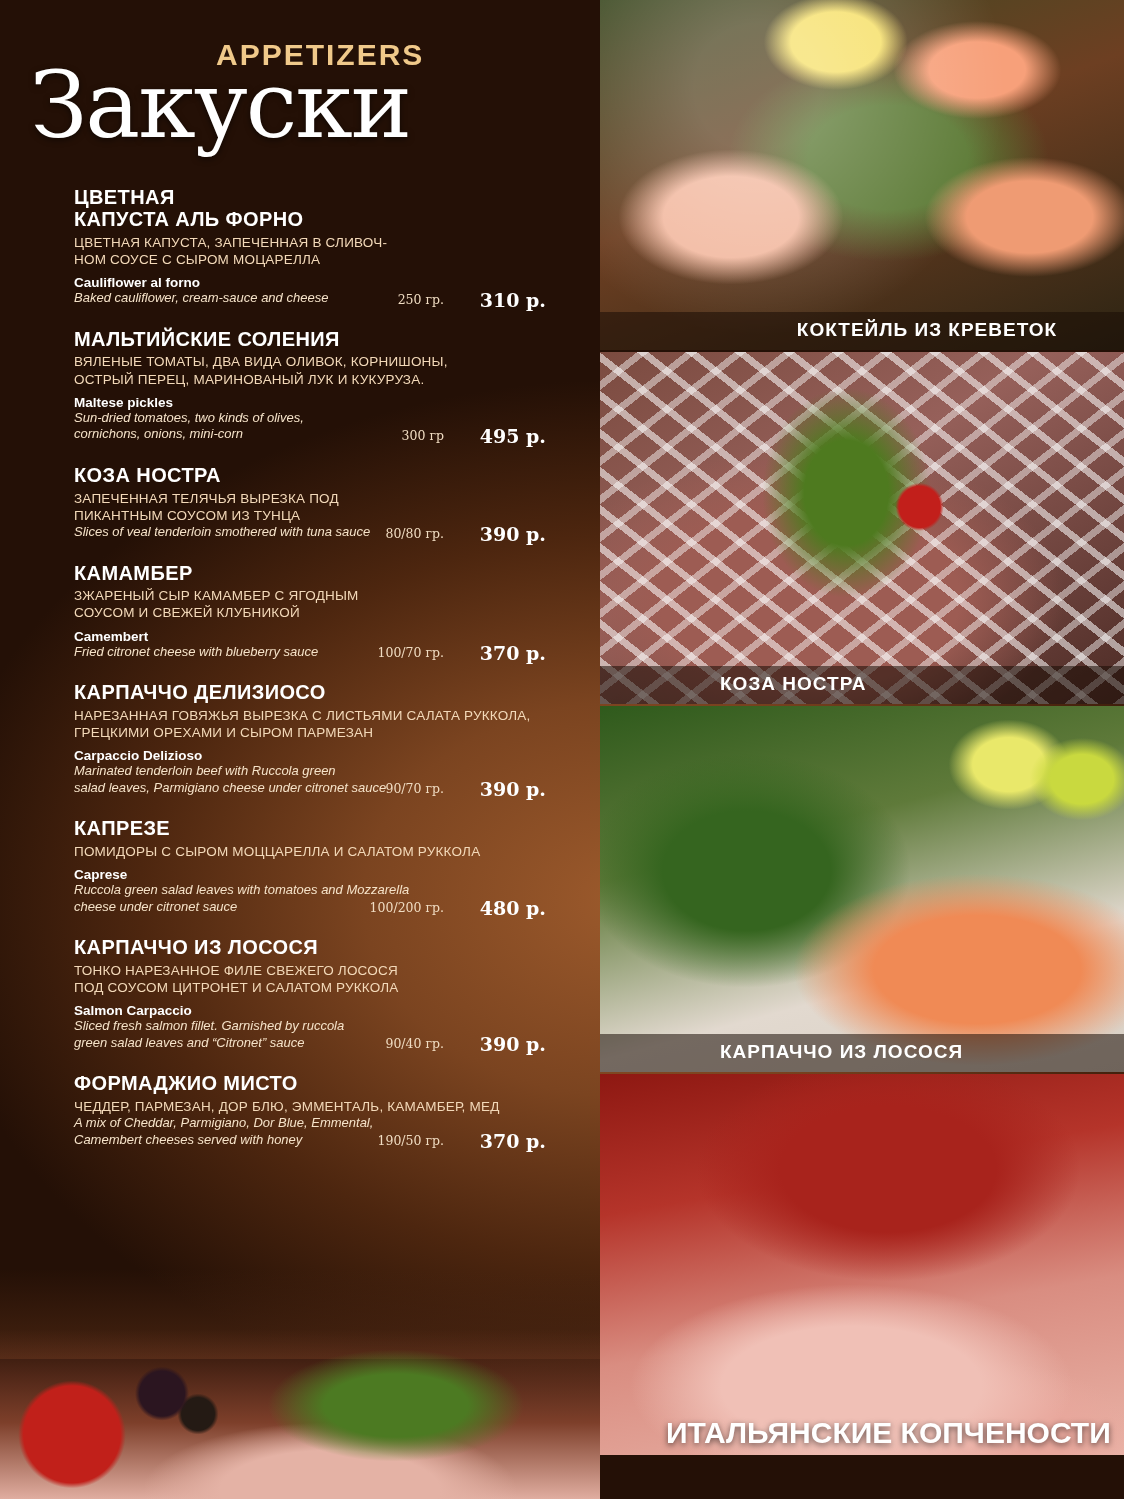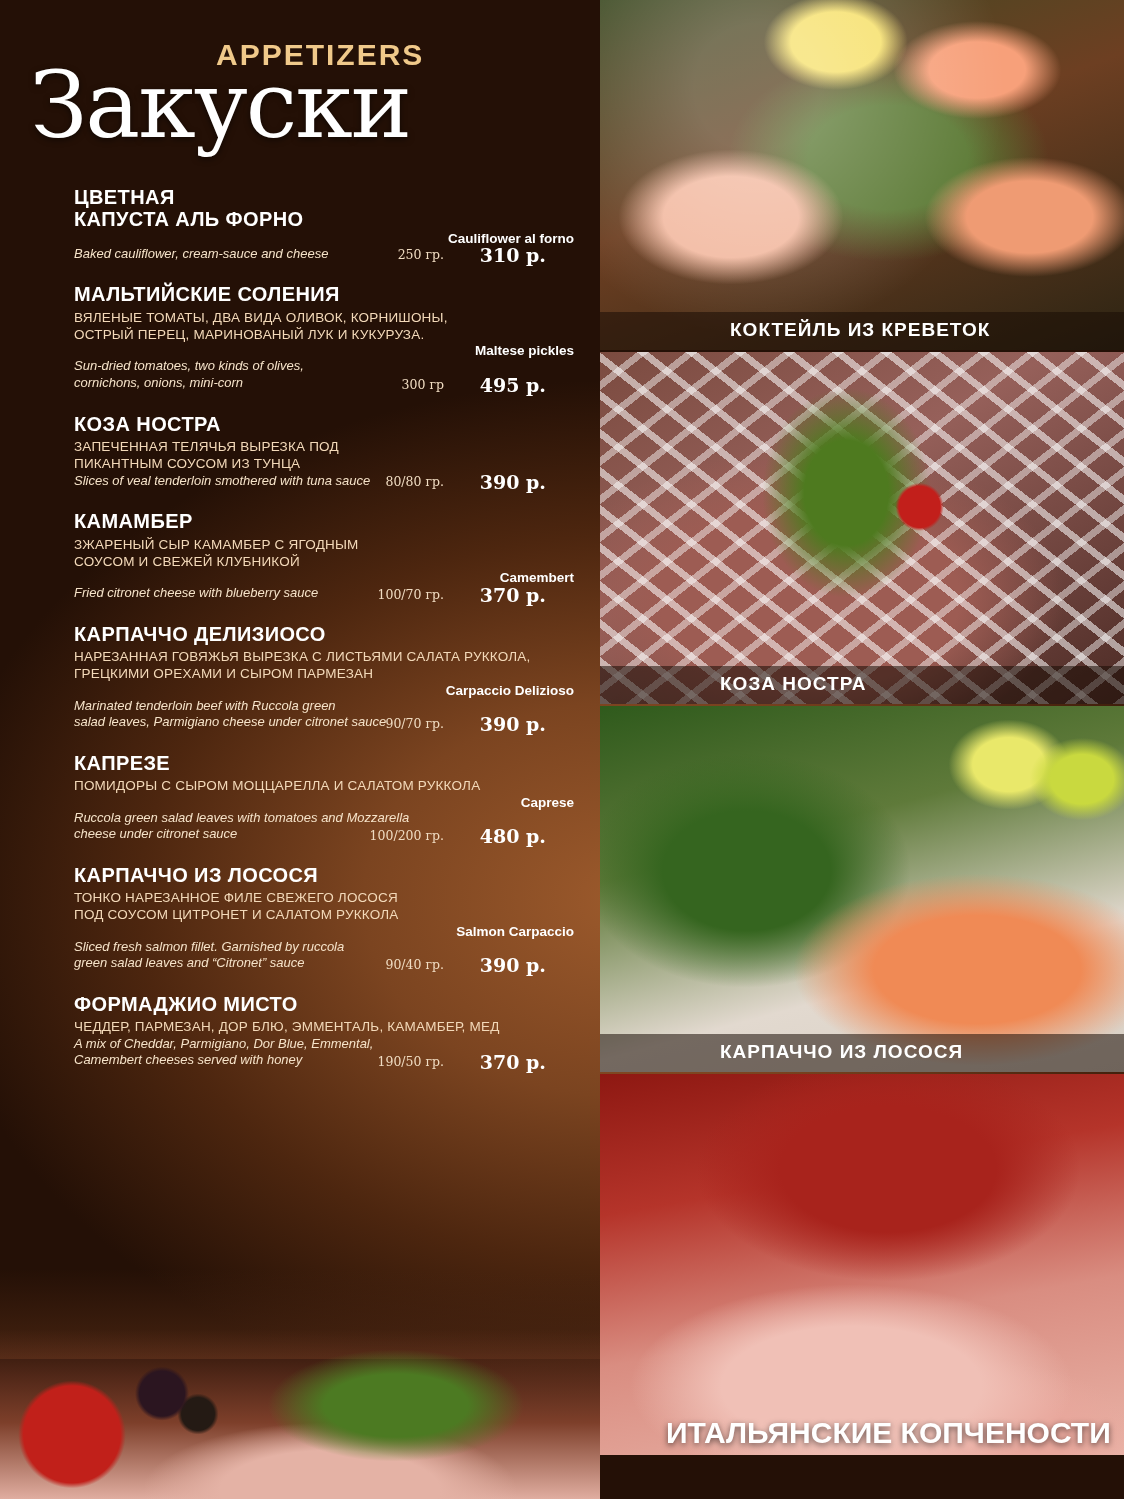--- a/index.html
+++ b/index.html
@@ -43,21 +43,21 @@
   .item{margin-bottom:21px;position:relative;}
   .ru-name{
     color:#ffffff;font-weight:bold;font-size:20px;letter-spacing:.4px;
     line-height:1.12;text-transform:uppercase;
   }
   .ru-desc{
     color:#f3d9b9;font-size:13.5px;line-height:1.28;margin-top:3px;
     text-transform:uppercase;letter-spacing:.2px;
   }
   .en-name{
-    color:#ffffff;font-size:13.5px;font-weight:bold;text-align:right;
+    color:#ffffff;font-size:13.5px;font-weight:bold;margin-top:7px;
   }
   .en-desc{
     color:#f6e3c9;font-size:13px;font-style:italic;line-height:1.28;
     max-width:345px;
   }
   .priceline{
     position:relative;height:0;
   }
   .weight{
     position:absolute;right:130px;bottom:0px;
@@ -84,20 +84,21 @@
   
   .p1{top:0;height:350px;
     background:
       radial-gradient(circle at 30% 25%, rgba(255,255,255,.25) 0 14%, rgba(0,0,0,0) 55%),
       radial-gradient(ellipse 120px 70px at 72% 20%, #f7a07a 0 40%, rgba(0,0,0,0) 70%),
       radial-gradient(ellipse 150px 90px at 25% 62%, #f2b9a0 0 45%, rgba(0,0,0,0) 75%),
       radial-gradient(ellipse 140px 80px at 82% 62%, #ef9b73 0 45%, rgba(0,0,0,0) 75%),
       radial-gradient(ellipse 90px 60px at 45% 12%, #f6e06a 0 50%, rgba(0,0,0,0) 80%),
       radial-gradient(ellipse 200px 130px at 55% 45%, #5c7a35 0 40%, rgba(0,0,0,0) 80%),
       linear-gradient(160deg,#3c4a22 0%,#6d3f22 45%,#2c2413 100%);
+    text-align: center;
   }
   .p1 .cap{padding-left:130px;}
   
   .p2{top:352px;height:352px;
     background:
       radial-gradient(circle at 61% 44%, #c21f1b 0 5.5%, rgba(0,0,0,0) 6.4%),
       radial-gradient(ellipse 120px 150px at 47% 40%, #4e7a1f 0 35%, rgba(0,0,0,0) 70%),
       repeating-linear-gradient(38deg, rgba(255,255,255,.55) 0 7px, rgba(255,255,255,0) 7px 30px),
       repeating-linear-gradient(-38deg, rgba(255,255,255,.45) 0 7px, rgba(255,255,255,0) 7px 30px),
       radial-gradient(ellipse 300px 180px at 40% 70%, #9d5c53 0 50%, rgba(0,0,0,0) 85%),
@@ -150,20 +151,21 @@
 
     <div class="header">
       <div class="appetizers">APPETIZERS</div>
       <div class="zakuski">Закуски</div>
     </div>
 
     <div class="items">
 
       <div class="item">
         <div class="ru-name">ЦВЕТНАЯ<br>КАПУСТА АЛЬ ФОРНО</div>
+        <div class="ru-desc">ЦВЕТНАЯ КАПУСТА, ЗАПЕЧЕННАЯ В СЛИВОЧ-<br>НОМ СОУСЕ С СЫРОМ МОЦАРЕЛЛА</div>
         <div class="en-name">Cauliflower al forno</div>
         <div class="en-desc">Baked cauliflower, cream-sauce and cheese</div>
         <div class="priceline">
           <span class="weight">250 гр.</span>
           <span class="price">310 р.</span>
         </div>
       </div>
 
       <div class="item">
         <div class="ru-name">МАЛЬТИЙСКИЕ СОЛЕНИЯ</div>

